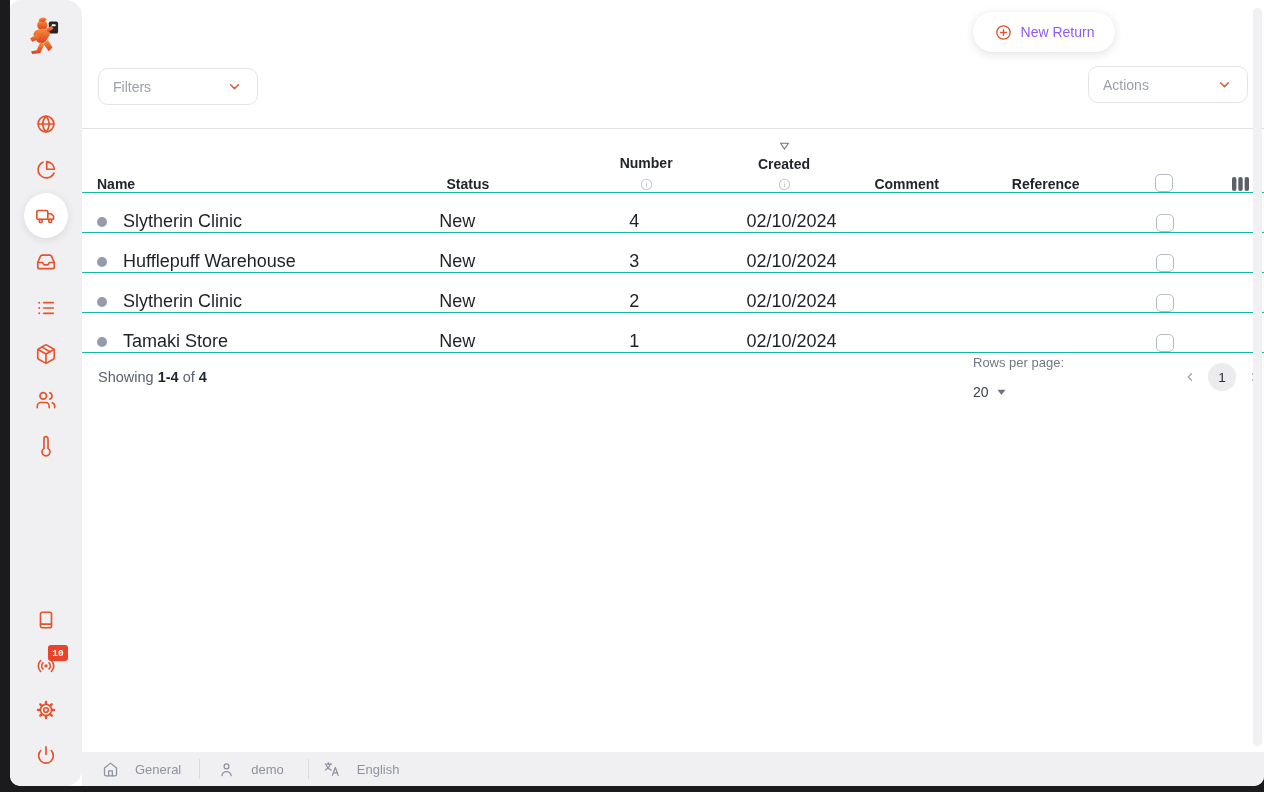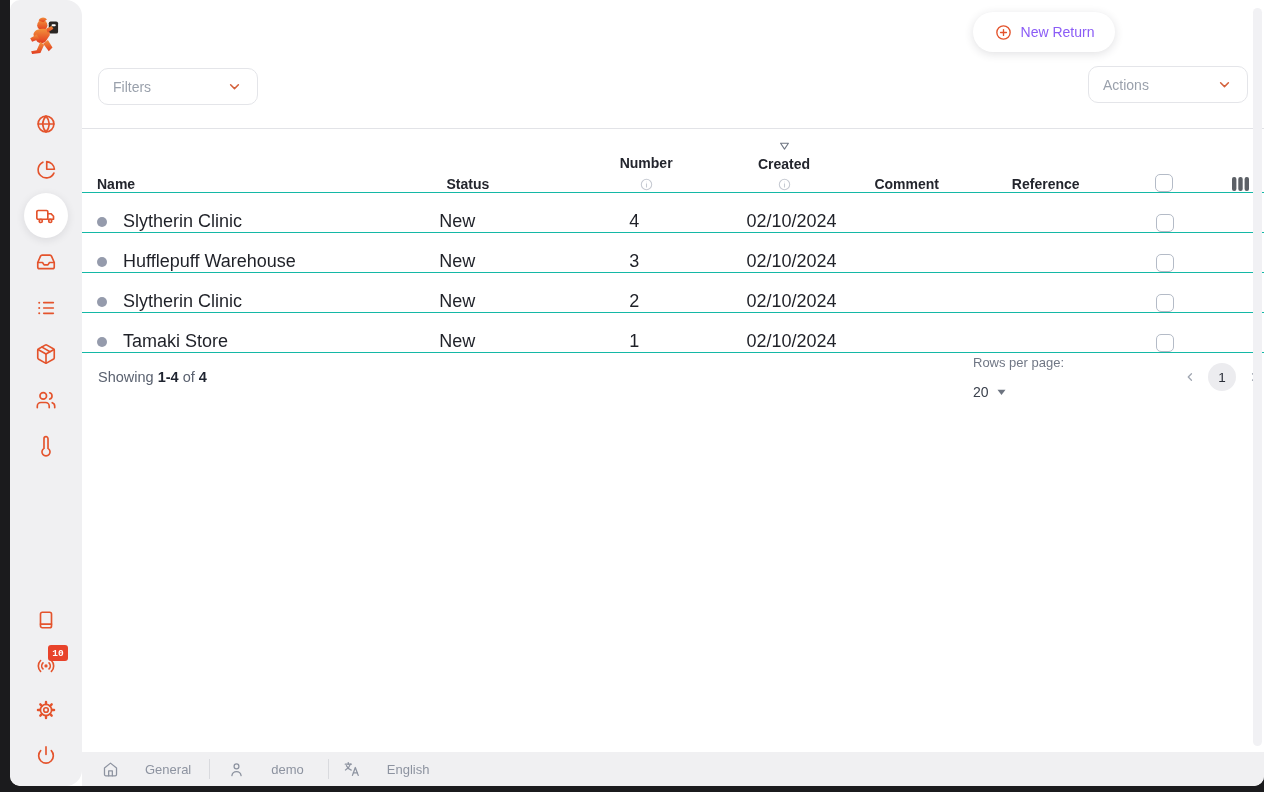--- a/index.html
+++ b/index.html
@@ -75,21 +75,21 @@
   .rpp-label { font-size:13px; color:#707785; }
   .rpp-value { font-size:14px; color:#3a404c; display:flex; align-items:center; gap:7px; cursor:pointer; }
   .pager { position:absolute; left:1096px; display:flex; align-items:center; gap:6px; }
   .page-arrow { width:24px; height:24px; display:flex; align-items:center; justify-content:center; cursor:pointer; }
   .page-num { width:28px; height:28px; border-radius:50%; background:#ececef; display:flex; align-items:center;
               justify-content:center; font-size:13.5px; color:#2a2e38; cursor:pointer; }
 
   
   .bottombar { position:absolute; left:72px; right:0; bottom:0; height:34px; background:#f0f0f2;
                display:flex; align-items:center; z-index:4; }
-  .bb-item { display:flex; align-items:center; gap:26px; color:#8d93a0; font-size:13px; cursor:pointer; }
+  .bb-item { display:flex; align-items:center; gap:16px; color:#8d93a0; font-size:13px; cursor:pointer; }
   .bb-sep { width:1px; height:20px; background:#d9dade; }
   .bb-1 { margin-left:20px; } .s1 { margin-left:18px; } .bb-2 { margin-left:18px; }
   .s2 { margin-left:24px; } .bb-3 { margin-left:14px; }
 
   .scroll-strip { position:absolute; right:2px; top:8px; bottom:40px; width:9px; background:#f1f1f4; border-radius:5px; z-index:6; }
 </style>
 </head>
 <body>
 
 <div class="app">

